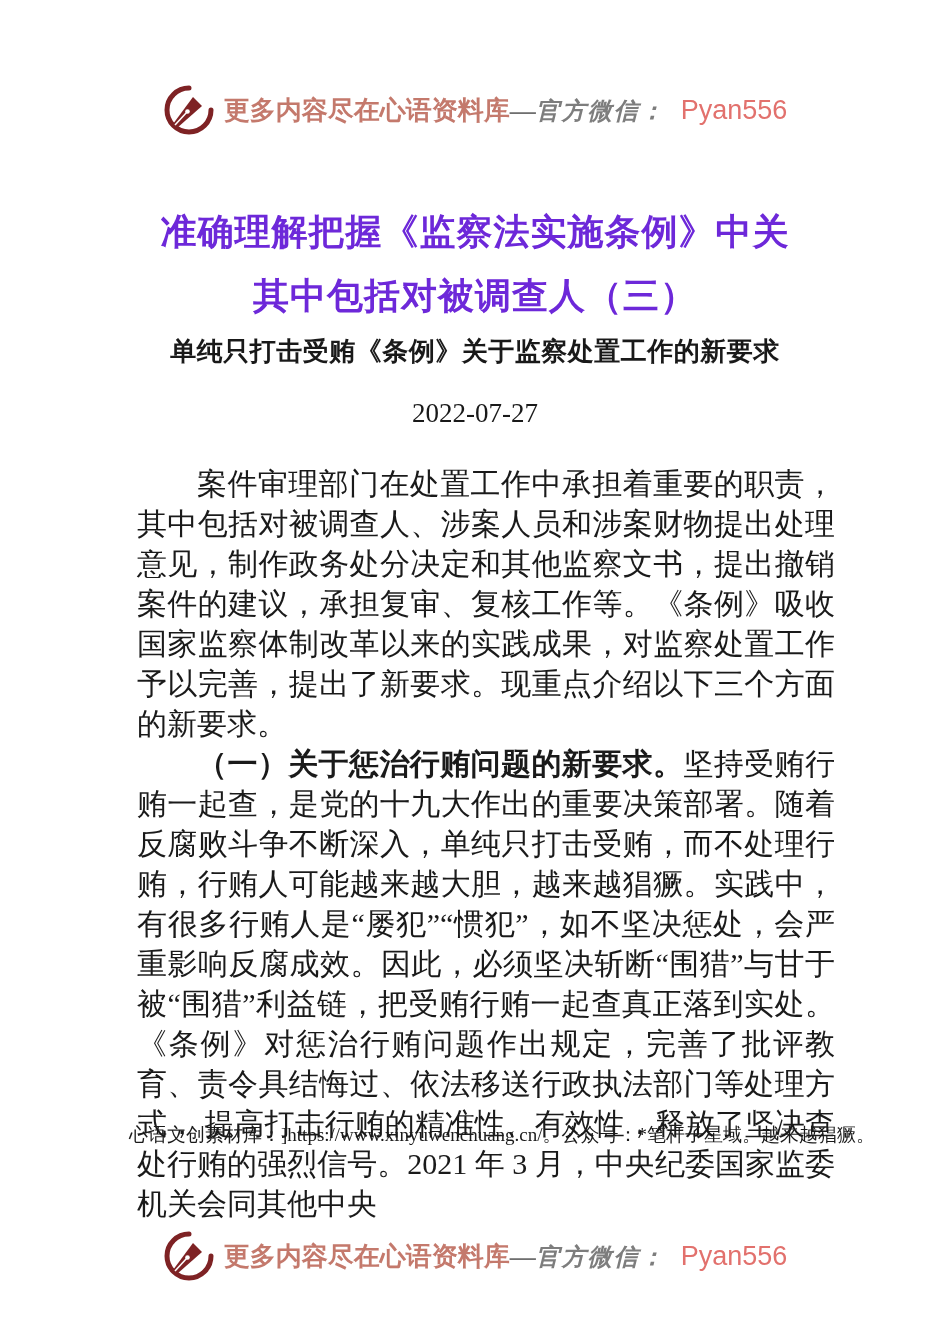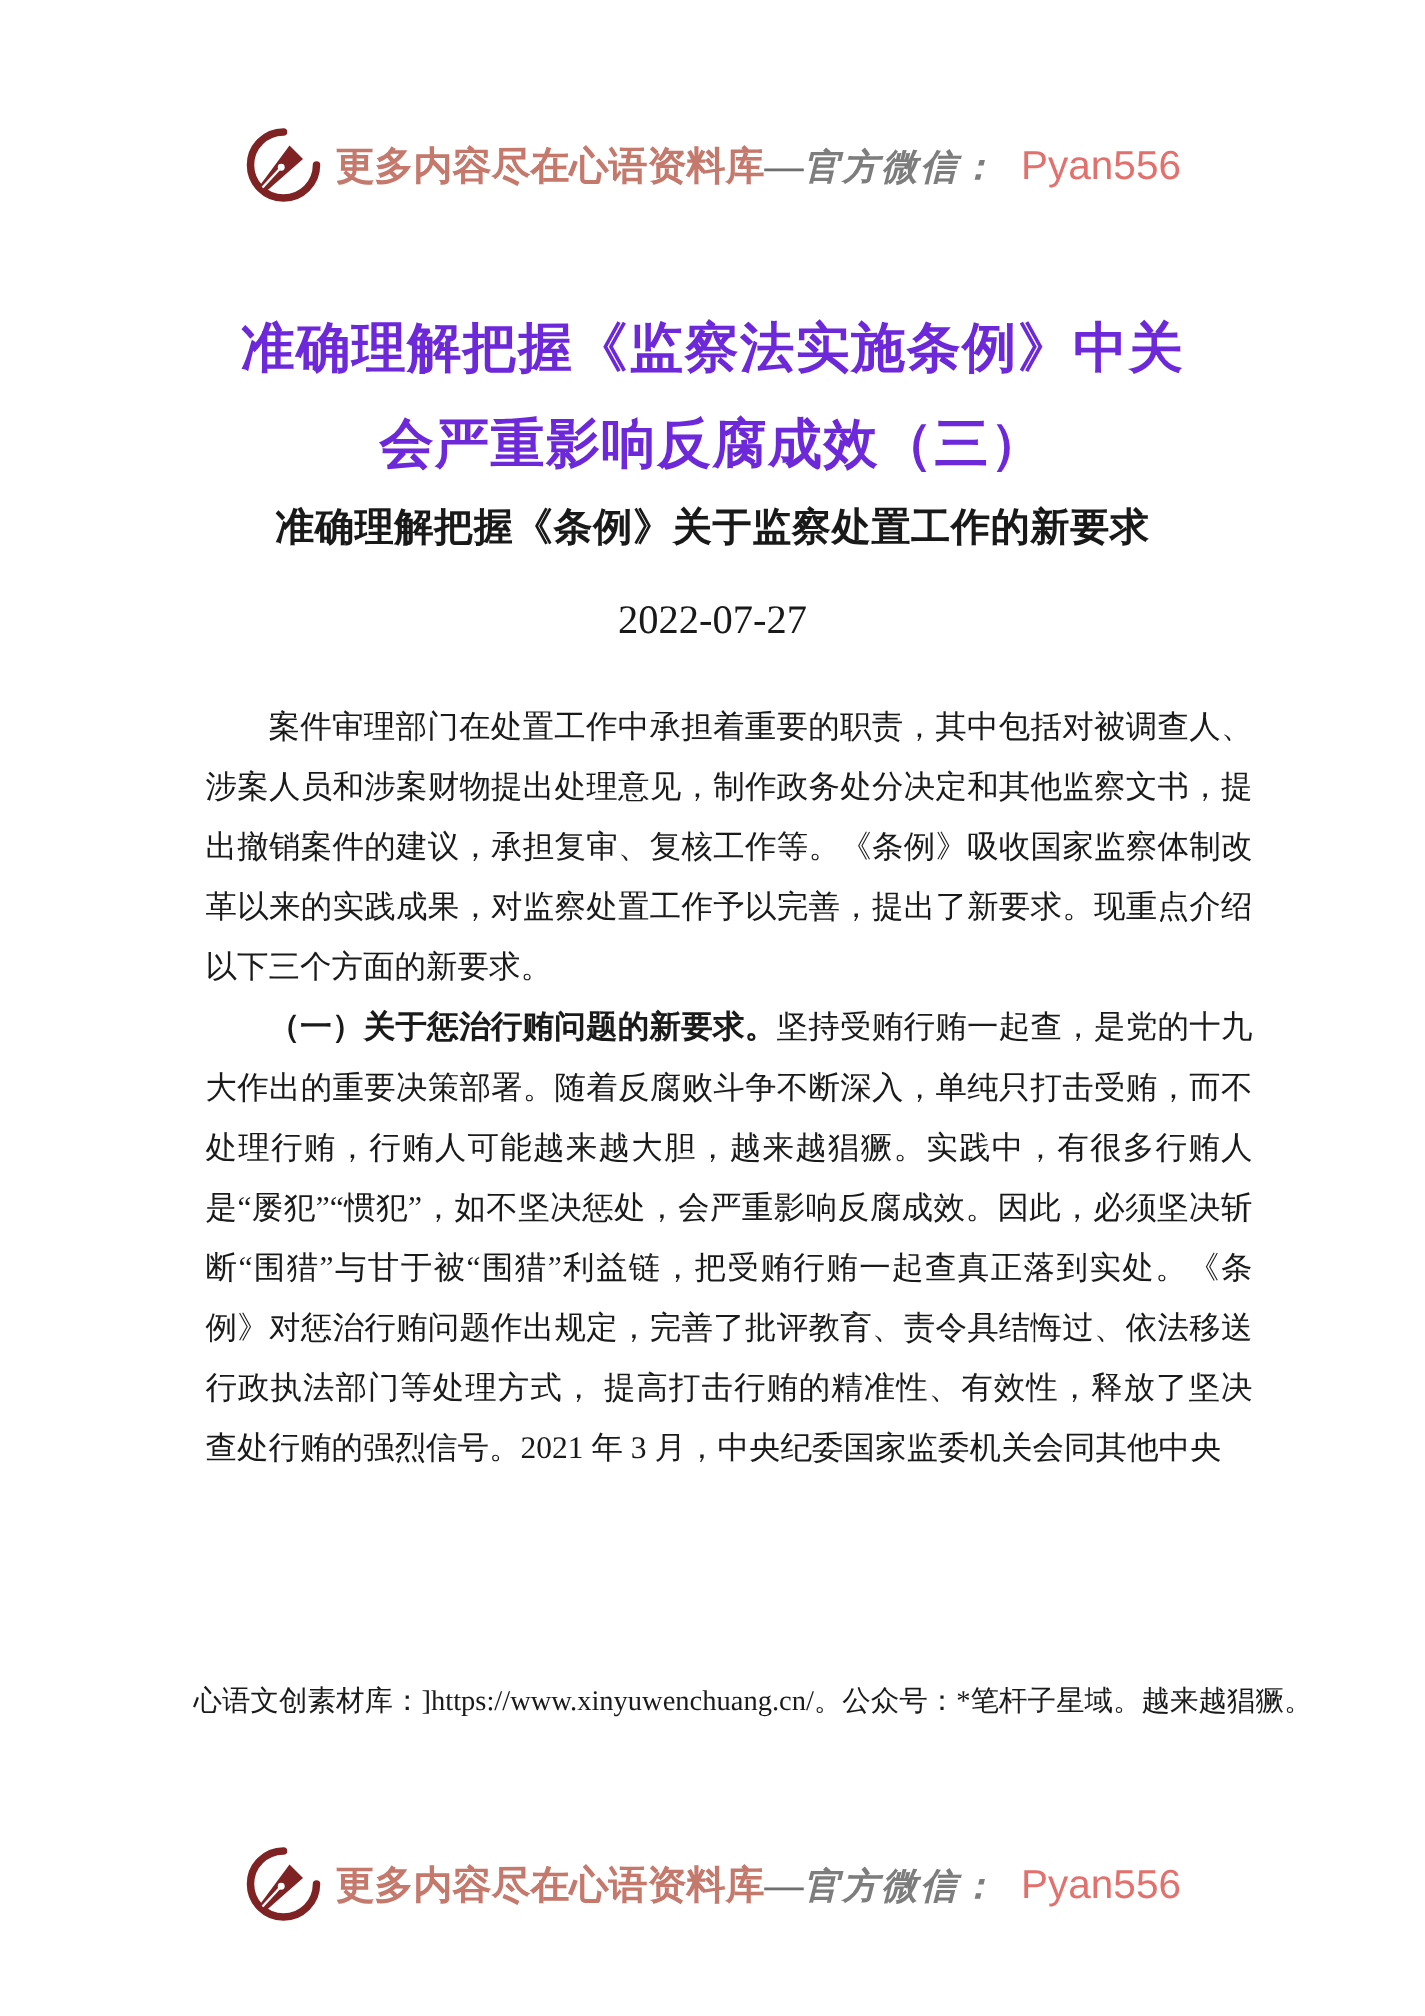--- a/index.html
+++ b/index.html
@@ -47,21 +47,21 @@
     letter-spacing:0.5px;
   }
   .doc-date {
     position:absolute; top:382px; left:0; width:100%;
     text-align:center; font-size:27px; color:#191919;margin-top:16px;
   }
 
   
   .doc-body {
     position:absolute; top:464px; left:137px; width:698px;
-    font-size:21px; line-height:40px; text-align:justify;
+    font-size:30px; line-height:40px; text-align:justify;
     color:#1a1a1a;
   }
   .doc-body p { margin:0; text-indent:2em; }
   .para-lead {
     font-weight:700;
     font-family:"Liberation Sans", sans-serif;
   }
 
   
   .footer-note {
@@ -87,24 +87,24 @@
     <span class="banner-text">
       <span class="brand">更多内容尽在心语资料库</span>
       <span class="dash">—</span>
       <span class="label">官方微信：</span>
       <span class="wechat">Pyan556</span>
     </span>
   </div>
 
   <div class="doc-title">
     <div class="line">准确理解把握《监察法实施条例》中关</div>
-    <div class="line">会严重影响反腐成效（三）</div>
+    <div class="line">其中包括对被调查人（三）</div>
   </div>
 
-  <div class="doc-subtitle">准确理解把握《条例》关于监察处置工作的新要求</div>
+  <div class="doc-subtitle">单纯只打击受贿《条例》关于监察处置工作的新要求</div>
 
   <div class="doc-date">2022-07-27</div>
 
   <div class="doc-body">
     <p><span>案件审理部门在处置工作中承担着重要的职责，其中包括对被调查人、涉案人员和涉案财物提出处理意见，制作政务处分决定和其他监察文书，提出撤销案件的建议，承担复审、复核工作等。《条例》吸收国家监察体制改革以来的实践成果，对监察处置工作予以完善，提出了新要求。现重点介绍以下三个方面的新要求。</span></p>
     <p><span class="para-lead">（一）关于惩治行贿问题的新要求。</span><span>坚持受贿行贿一起查，是党的十九大作出的重要决策部署。随着反腐败斗争不断深入，单纯只打击受贿，而不处理行贿，行贿人可能越来越大胆，越来越猖獗。实践中，有很多行贿人是“屡犯”“惯犯”，如不坚决惩处，会严重影响反腐成效。因此，必须坚决斩断“围猎”与甘于被“围猎”利益链，把受贿行贿一起查真正落到实处。《条例》对惩治行贿问题作出规定，完善了批评教育、责令具结悔过、依法移送行政执法部门等处理方式， 提高打击行贿的精准性、有效性，释放了坚决查处行贿的强烈信号。2021 年 3 月，中央纪委国家监委机关会同其他中央</span></p>
   </div>
 
   <div class="footer-note">心语文创素材库：]https://www.xinyuwenchuang.cn/。公众号：*笔杆子星域。越来越猖獗。</div>
 

